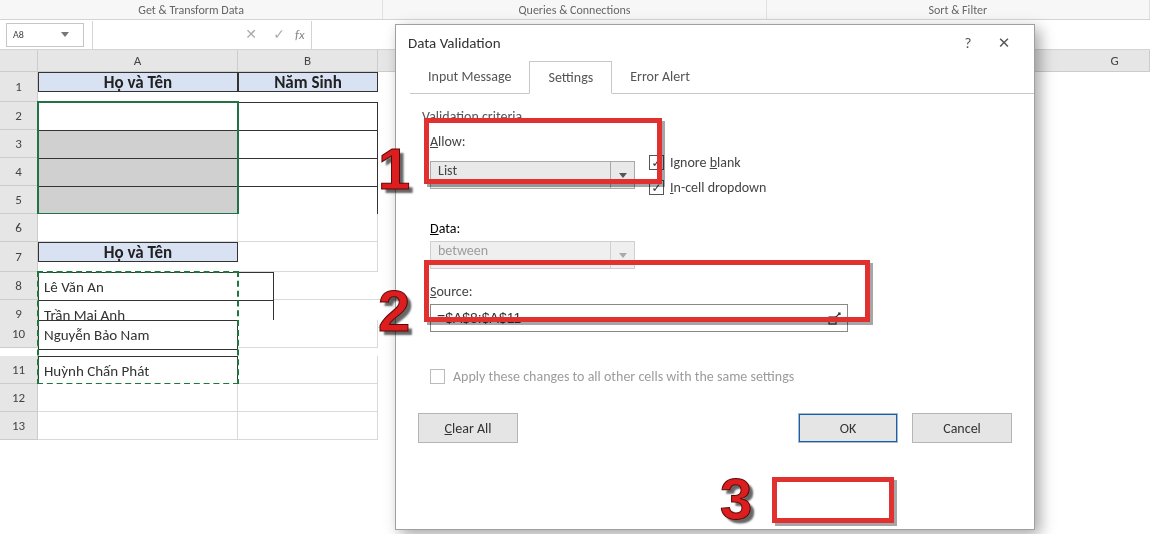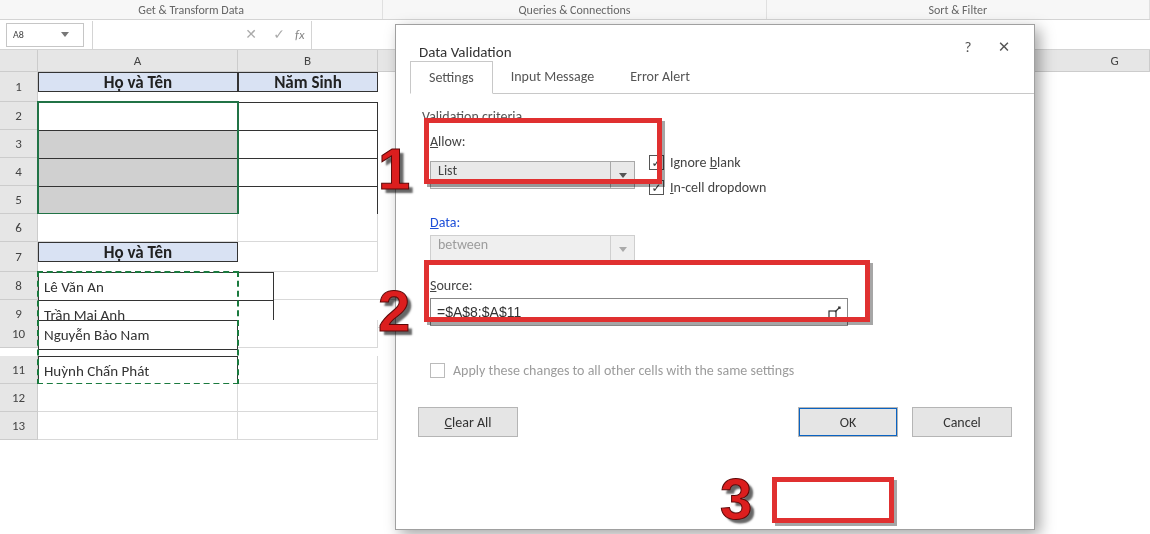--- a/index.html
+++ b/index.html
@@ -175,24 +175,23 @@
     width: 640px;
     height: 506px;
     background: #fff;
     border: 1px solid #a0a0a0;
     box-shadow: 5px 5px 14px rgba(0,0,0,.35);
     font-size: 14px;
     color: #444;
   }
   .dlg-title {
     display: flex;
-    align-items: flex-end;
+    align-items: center;
     height: 36px;
     padding: 0 12px;
-    margin-left: 11px;
   }
   .dlg-title-text {
     flex: 1;
     font-size: 15px;
     color: #333;
   }
   .dlg-icon-btn {
     width: 36px;
     height: 28px;
     display: flex;
@@ -473,52 +472,52 @@
 </div>
 
 <div class="dialog">
   <div class="dlg-title">
     <div class="dlg-title-text">Data Validation</div>
     <div class="dlg-icon-btn">?</div>
     <div class="dlg-icon-btn">✕</div>
   </div>
 
   <div class="dlg-tabs">
+    <div class="dlg-tab">Input Message</div>
     <div class="dlg-tab active">Settings</div>
-    <div class="dlg-tab">Input Message</div>
     <div class="dlg-tab">Error Alert</div>
   </div>
 
   <div class="dlg-body">
     <div class="group-label">Validation criteria</div>
 
     <div style="padding-left:8px">
       <div class="field-label"><u>A</u><span>llow:</span></div>
-      <div class="row-flex" style="margin-bottom:18px">
+      <div class="row-flex" style="margin-bottom:24px">
         <div class="combo">
           <div class="combo-input">List</div>
           <div class="combo-btn">
             <svg width="8" height="5" viewBox="0 0 8 5">
                 <path d="M0 0 L4 5 L8 0 Z" fill="#555"></path>
               </svg>
           </div>
         </div>
         <div style="display:flex;flex-direction:column;gap:8px">
           <label class="cb">
             <span class="cb-box">✓</span>
             <span>Ignore <u>b</u>lank</span>
           </label>
           <label class="cb">
             <span class="cb-box">✓</span>
             <span><u>I</u>n-cell dropdown</span>
           </label>
         </div>
       </div>
 
-      <div class="field-label" style="color:#1d4ed8"><u>D</u>ata:</div>
+      <div class="field-label" style="color:#000000"><u>D</u>ata:</div>
       <div class="combo disabled" style="margin-bottom:14px">
         <div class="combo-input">between</div>
         <div class="combo-btn">
           <svg width="8" height="5" viewBox="0 0 8 5">
               <path d="M0 0 L4 5 L8 0 Z" fill="#aaa"></path>
             </svg>
         </div>
       </div>
 
       <div class="field-label"><u>S</u>ource:</div>

